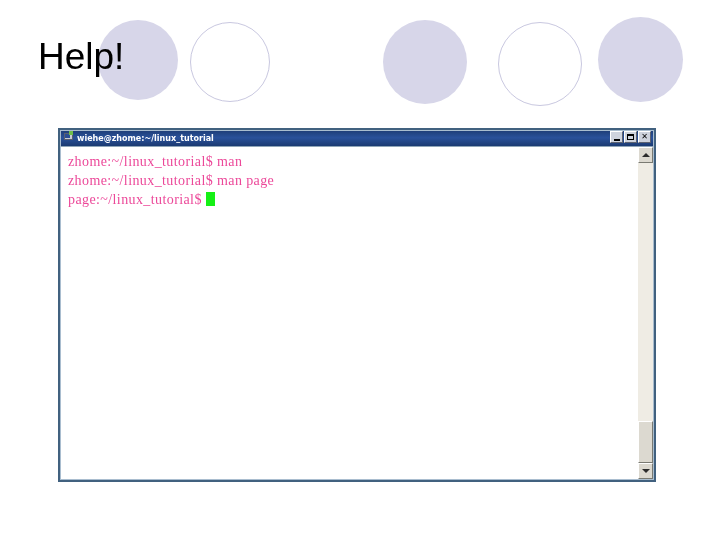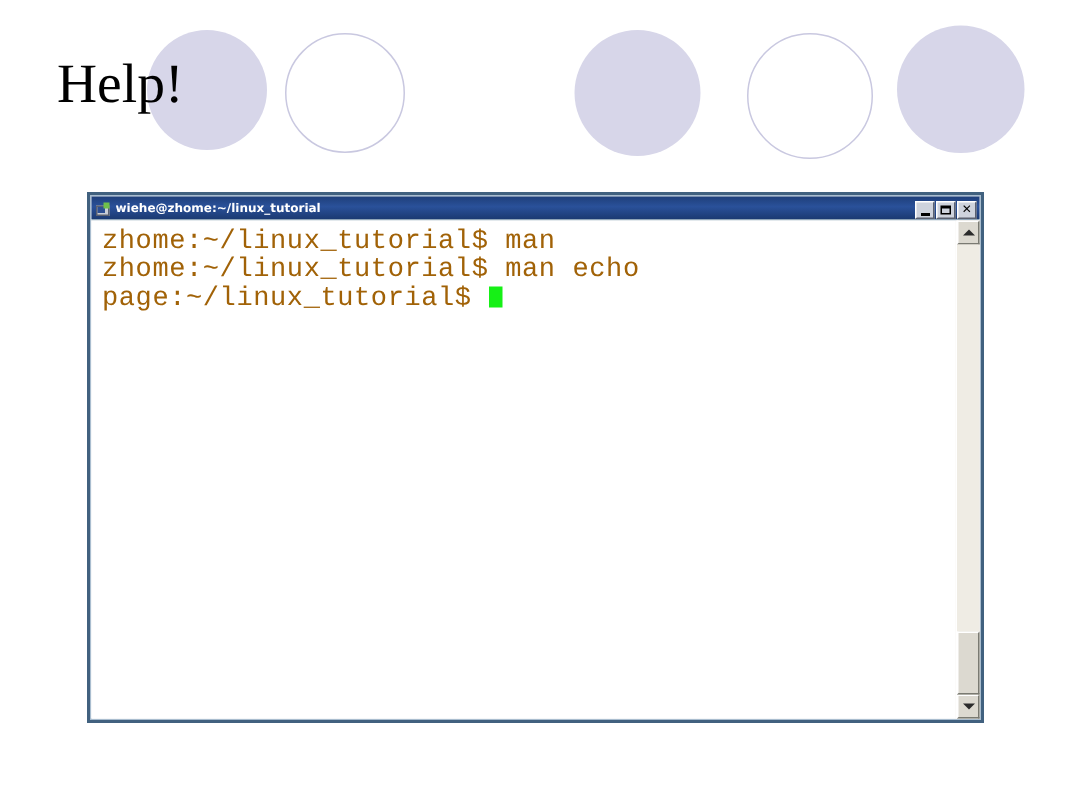--- a/index.html
+++ b/index.html
@@ -34,21 +34,21 @@
   .decor-circle.outlined {
     background: transparent;
     border: 1.5px solid #c9c8e0;
   }
 
   
   #slide-title {
     position: absolute;
     left: 38px;
     top: 38px;
-    font-family: Liberation Serif, serif;
+    font-family: Liberation Sans, sans-serif;
     font-size: 37px;
     font-weight: 400;
     color: #000000;
     letter-spacing: 0px;
     line-height: 1;
     white-space: nowrap;
     z-index: 5;
   }
 
   
@@ -75,21 +75,21 @@
     display: flex;
     flex-direction: column;
   }
 
   
   #title-bar {
     height: 15px;
     flex: 0 0 15px;
     background: linear-gradient(to bottom, #1f3f7a 0%, #2a519a 45%, #1b3a72 100%);
     display: flex;
-    align-items: flex-end;
+    align-items: flex-start;
     padding: 0 1px 0 2px;
     box-sizing: border-box;
     position: relative;
   }
   #window-icon {
     width: 11px;
     height: 11px;
     flex: 0 0 11px;
     position: relative;
     margin-right: 3px;
@@ -180,24 +180,24 @@
   }
   #terminal-screen {
     flex: 1 1 auto;
     background: #ffffff;
     padding: 5px 0 0 7px;
     box-sizing: border-box;
     overflow: hidden;
     position: relative;
   }
   .term-line {
-    font-family: Liberation Mono, monospace;
-    font-size: 18px;
+    font-family: Liberation Serif, serif;
+    font-size: 14px;
     line-height: 19px;
-    color: #a16207;
+    color: #ec4899;
     white-space: pre;
     letter-spacing: 0.4px;
   }
   .term-cursor {
     display: inline-block;
     width: 9px;
     height: 14px;
     background: #16f016;
     vertical-align: -2px;
   }
@@ -284,21 +284,21 @@
         <div class="win-btn">
             <span class="glyph-max"></span>
           </div>
         <div class="win-btn">✕</div>
       </div>
     </div>
 
     <div id="terminal-body">
       <div id="terminal-screen">
         <div class="term-line">zhome:~/linux_tutorial$ man</div>
-        <div class="term-line">zhome:~/linux_tutorial$ man echo</div>
+        <div class="term-line">zhome:~/linux_tutorial$ man page</div>
         <div class="term-line"><span>page:~/linux_tutorial$ </span><span class="term-cursor"></span></div>
       </div>
 
       <div id="terminal-scrollbar">
         <div class="sb-arrow up">
             <span class="tri"></span>
           </div>
         <div id="sb-track">
           <div id="sb-thumb"></div>
         </div>

